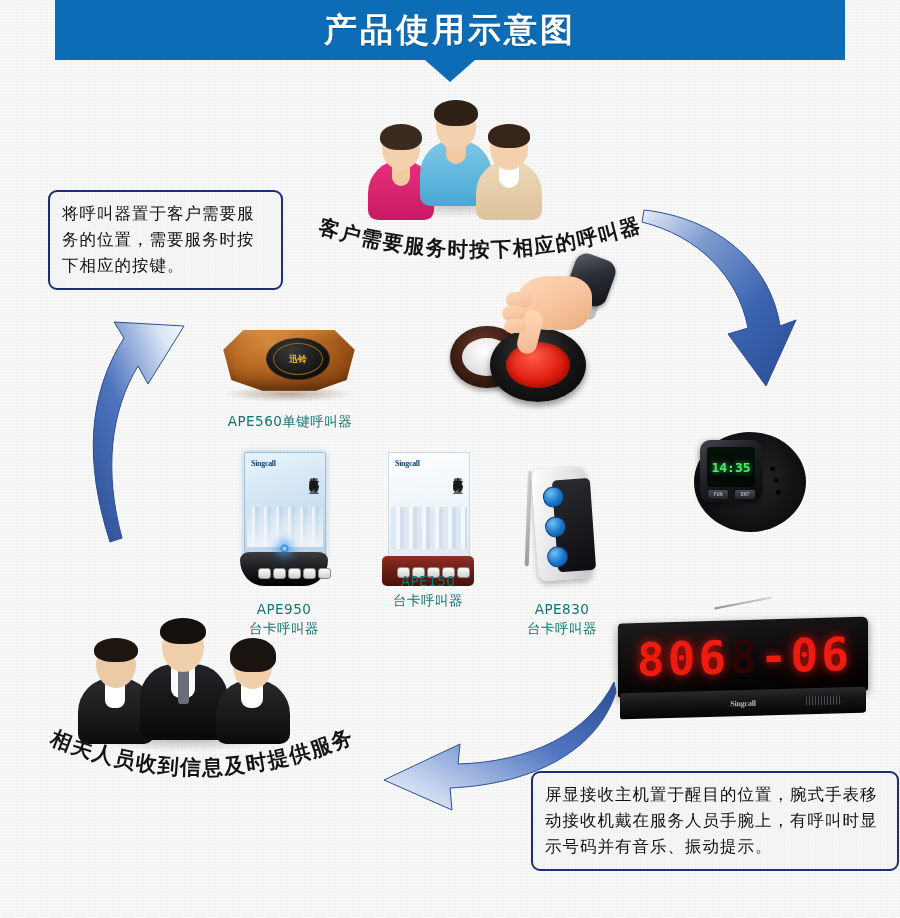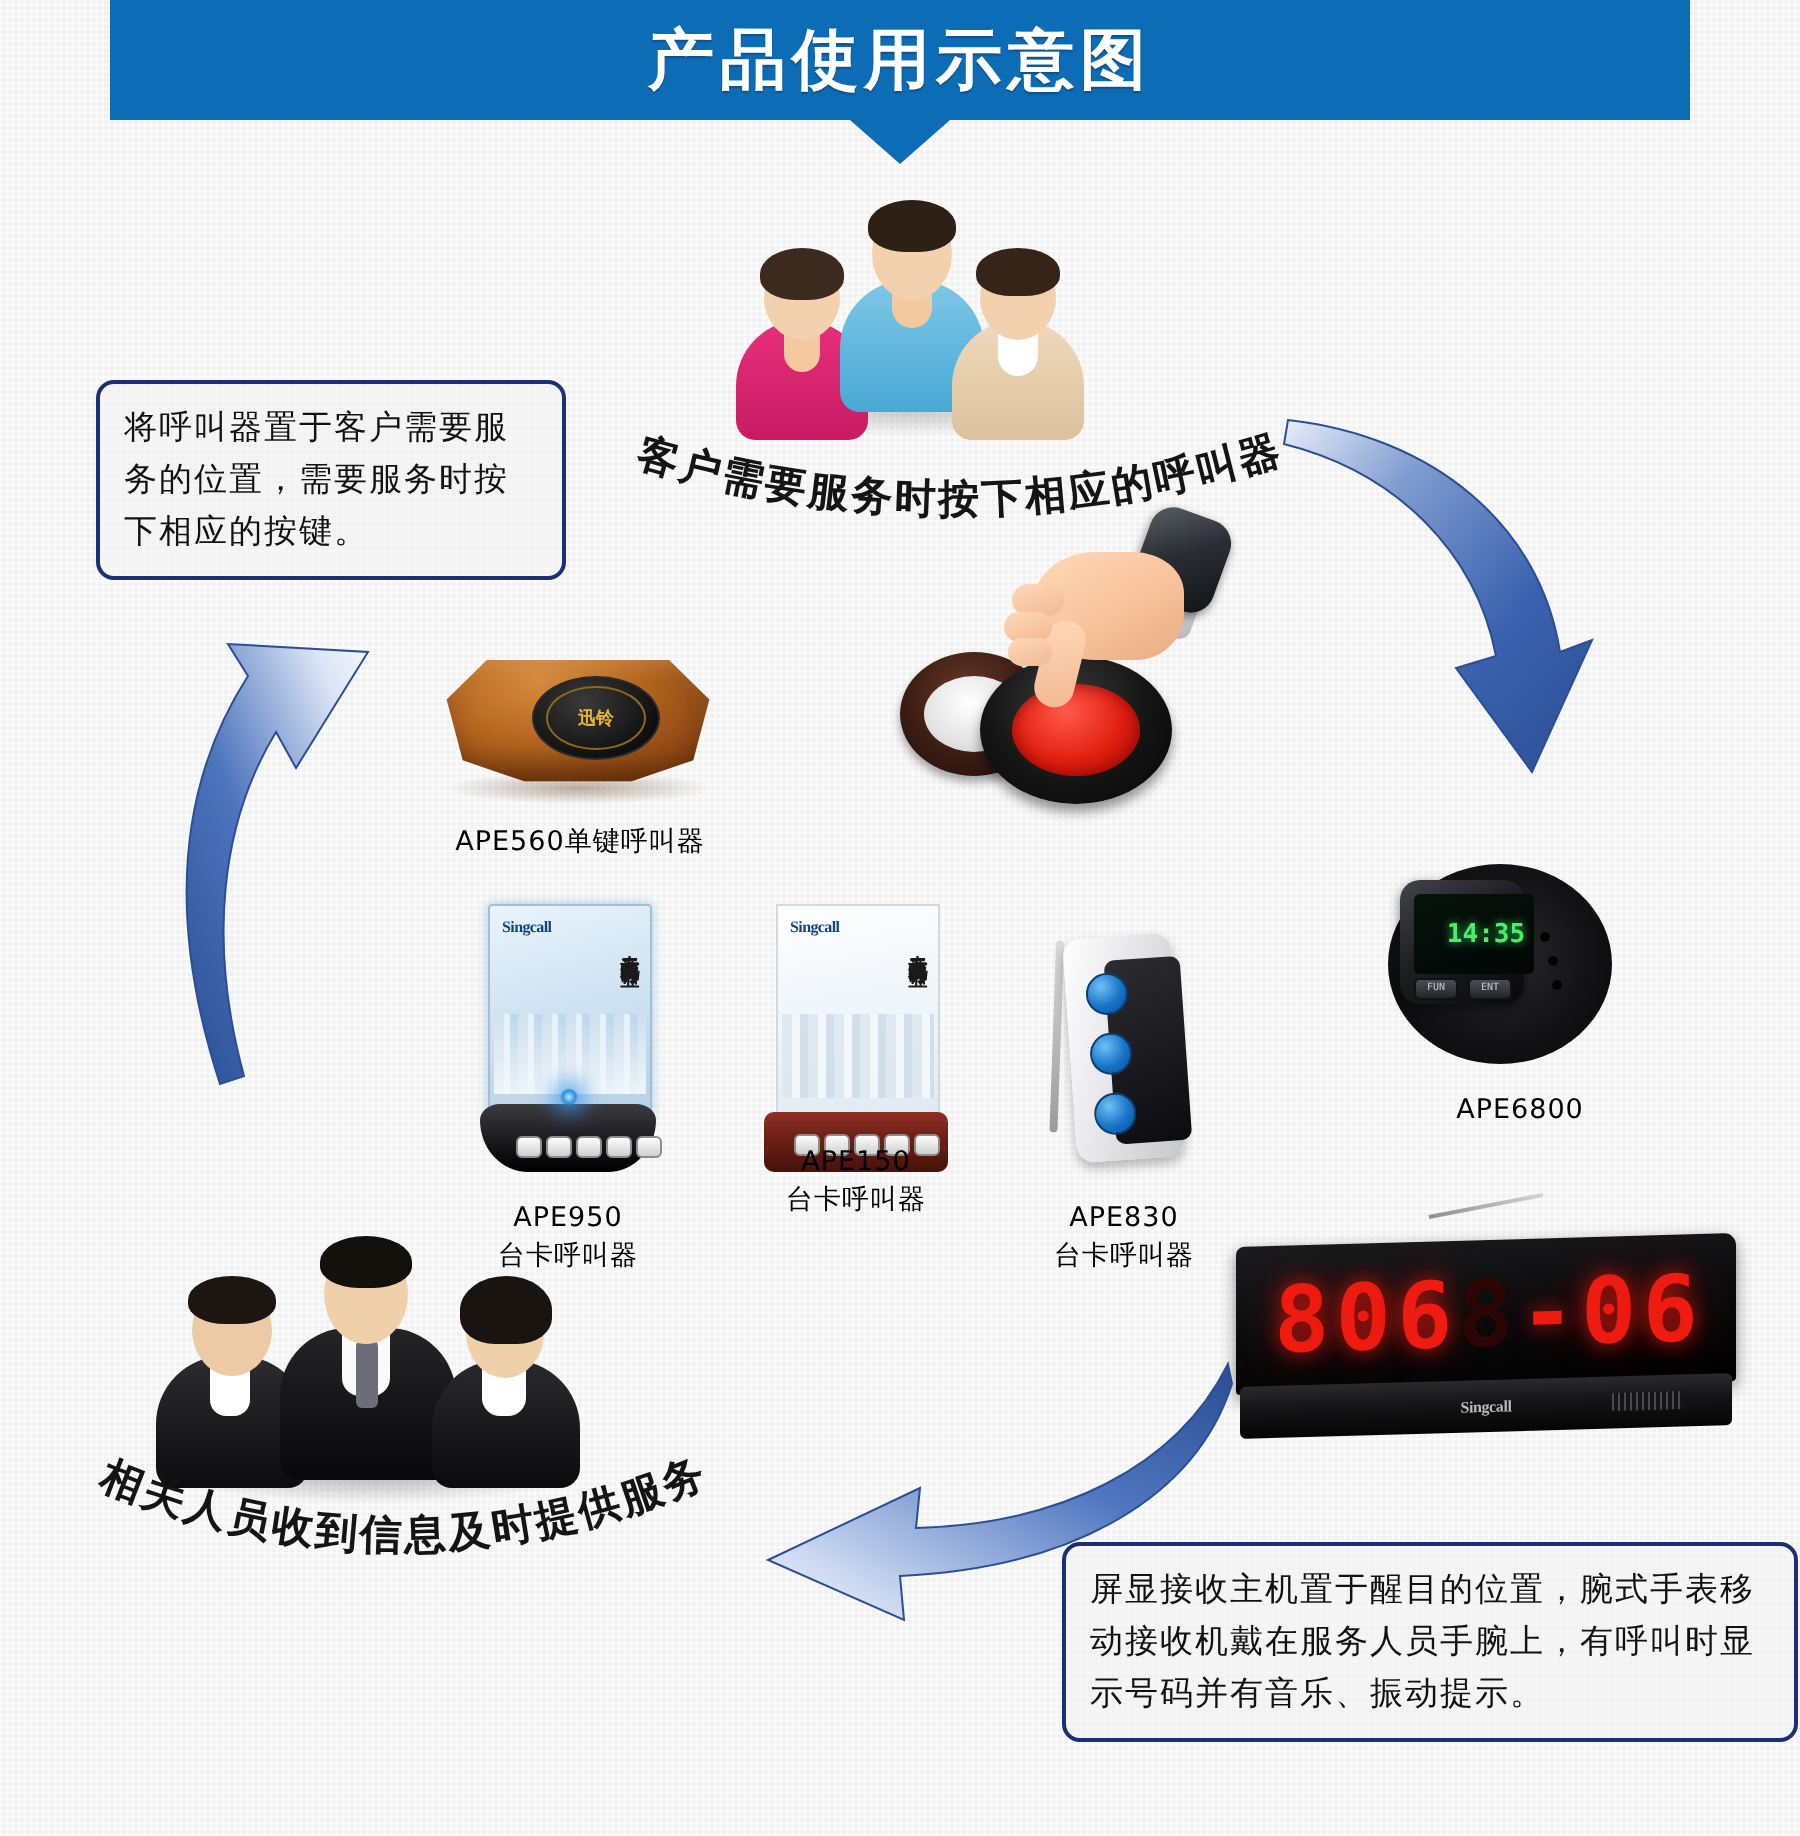--- a/index.html
+++ b/index.html
@@ -43,21 +43,21 @@
   
   .arc-text{position:absolute;}
   .arc-text svg{overflow:visible;display:block;}
   .arc-text text{
     font-family:"DejaVu Sans","Liberation Sans",sans-serif;
     font-weight:bold;fill:#141414;letter-spacing:1.5px;
   }
 
   
   .caption{
-    position:absolute;text-align:center;color:#000000;
+    position:absolute;text-align:center;color:#0f766e;
     font-size:13.5px;line-height:19px;letter-spacing:.5px;
     font-family:"DejaVu Sans","Liberation Sans",sans-serif;
   }
 
   
   .node{position:absolute;}
 
   
   #people-top{position:absolute;left:368px;top:100px;width:175px;height:118px;}
   .person{position:absolute;}
@@ -231,21 +231,21 @@
   }
   #ape6800 .strap-hole{position:absolute;width:5px;height:5px;border-radius:50%;background:#000;opacity:.85;}
   #ape6800 .case{
     position:absolute;left:22px;top:14px;width:62px;height:62px;border-radius:10px;
     background:linear-gradient(145deg,#43444a 0%,#1d1e22 45%,#09090b 100%);
     box-shadow:0 2px 6px rgba(0,0,0,.5);
   }
   #ape6800 .screen{
     position:absolute;left:7px;top:7px;width:48px;height:40px;border-radius:3px;
     background:linear-gradient(160deg,#06120a 0%,#020705 100%);
-    display:flex;align-items:center;justify-content:center;padding-left:12px;
+    display:flex;align-items:center;justify-content:center;
   }
   #ape6800 .time{
     color:#46f06a;font-size:13px;font-weight:bold;
     font-family:"DejaVu Sans Mono","Liberation Mono",monospace;
     text-shadow:0 0 5px rgba(70,240,106,.85);
   }
   #ape6800 .wbtn{
     position:absolute;top:49px;width:20px;height:9px;border-radius:3px;
     background:linear-gradient(180deg,#4d4e54,#232428);border:1px solid #111;
     color:#c9c9cd;font-size:5px;text-align:center;line-height:9px;
@@ -471,21 +471,20 @@
     <div class="strap-hole" style="left:98px;top:64px;"></div>
     <div class="case">
       <div class="screen">
         <div class="time">14:35</div>
       </div>
       <div class="wbtn" style="left:7px;">FUN</div>
       <div class="wbtn" style="left:34px;">ENT</div>
     </div>
   </div>
   <div class="caption" style="left:660px;top:546px;width:200px;">
-    <div>APE6800</div>
   </div>
 
   <div class="node" id="ape2900">
     <div class="ant"></div>
     <div class="panel"></div>
     <div class="ledwrap">
       <span class="digit">8</span>
       <span class="digit">0</span>
       <span class="digit">6</span>
       <span class="digit dim">8</span>

